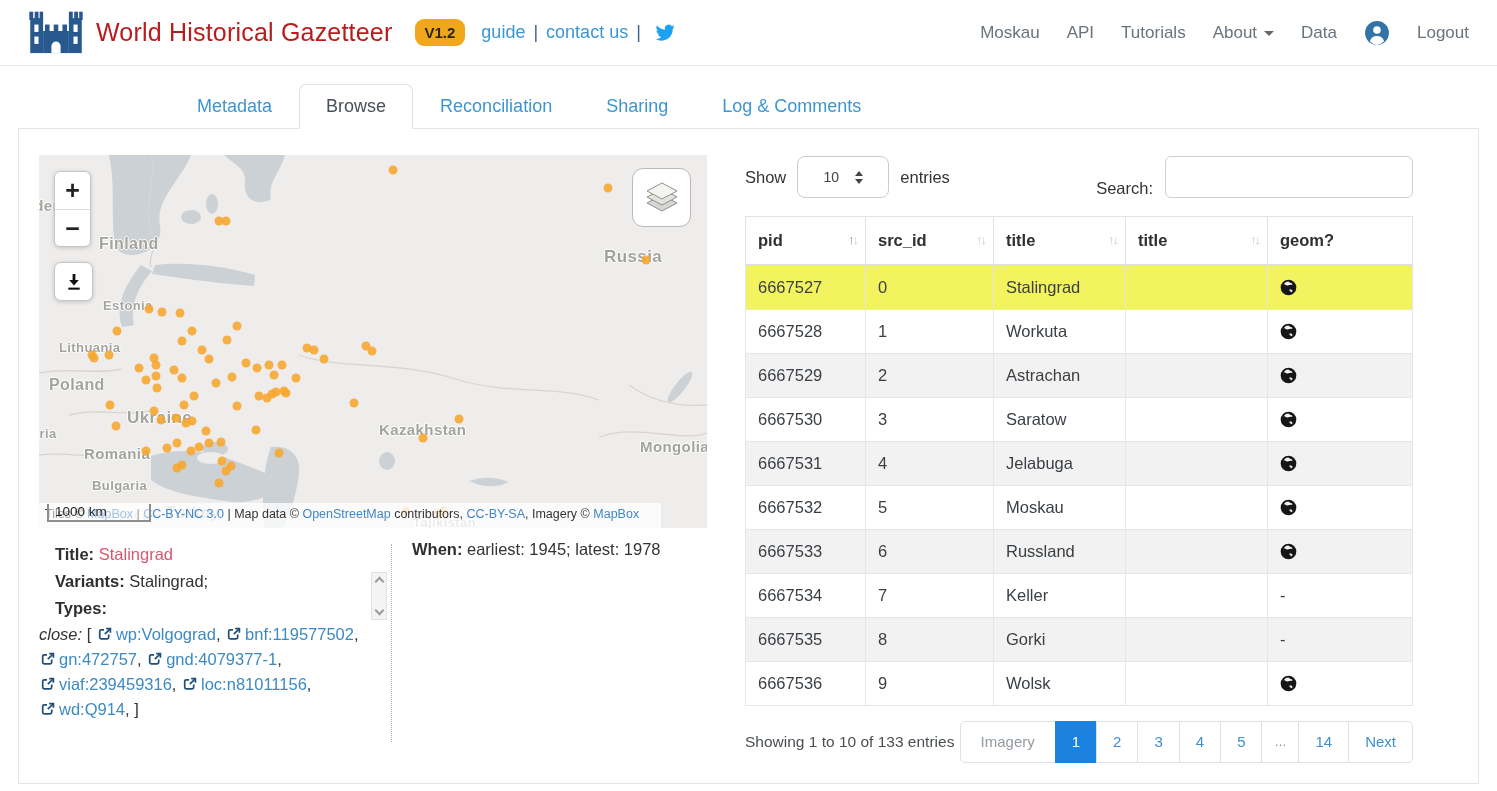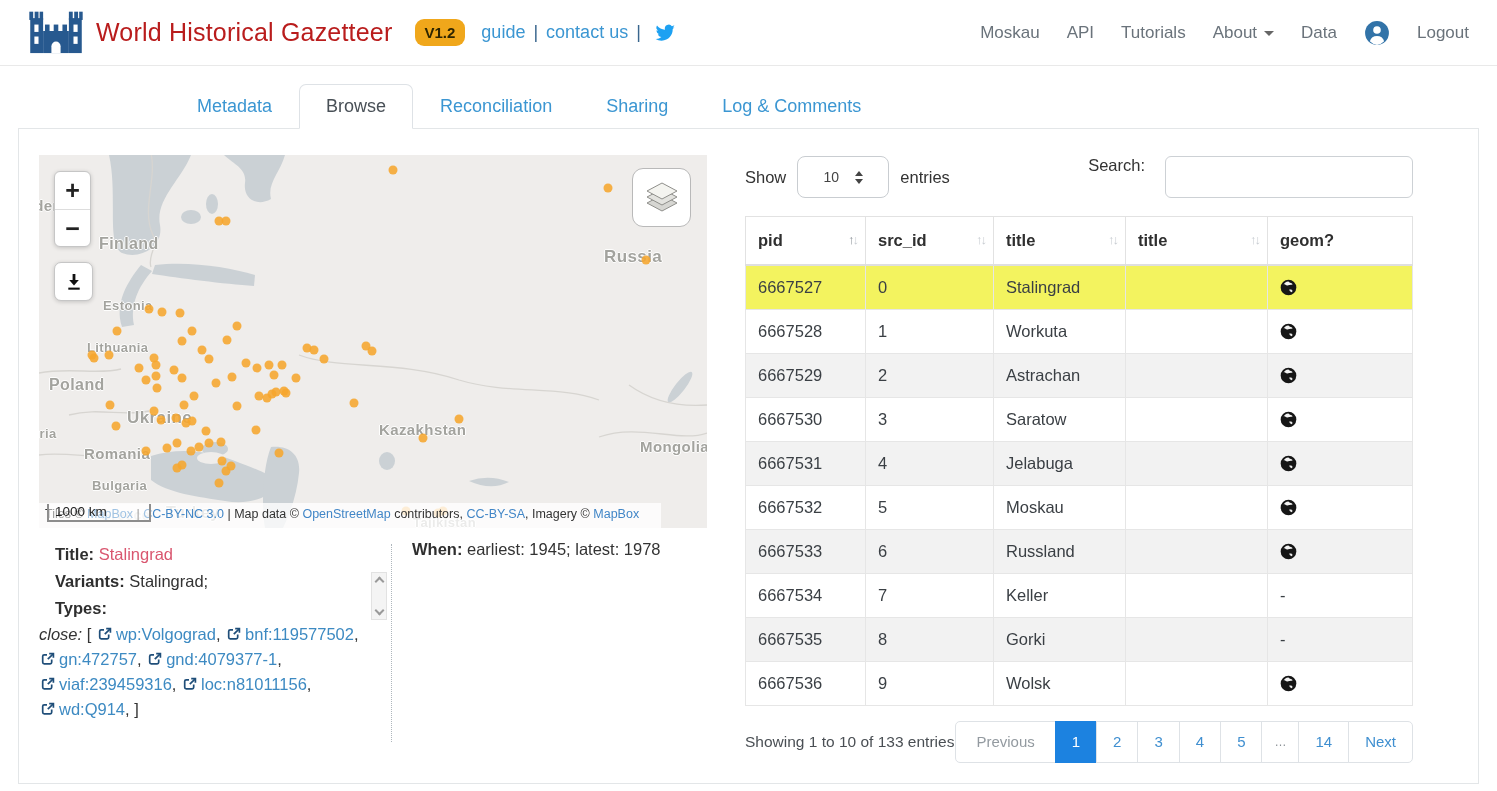--- a/index.html
+++ b/index.html
@@ -85,21 +85,21 @@
   .detail-right{font-size:16.5px;padding-left:4px}
 
   
   .tbl-controls{display:flex;justify-content:space-between;align-items:center;height:44px}
   .show-wrap{display:flex;align-items:center;gap:11px;font-size:16.5px;color:#333}
   .select-box{width:92px;height:42px;border:1px solid #c9cdd1;border-radius:8px;background:#fff;
               display:flex;align-items:center;justify-content:center;gap:16px;font-size:14px;color:#444;cursor:pointer}
   .sel-arrows span{display:block;width:0;height:0;border-left:4px solid transparent;border-right:4px solid transparent}
   .sel-arrows .up{border-bottom:5px solid #444;margin-bottom:3px}
   .sel-arrows .down{border-top:5px solid #444}
-  .search-wrap{display:flex;align-items:flex-start;gap:20px;font-size:16.5px;color:#333}
+  .search-wrap{display:flex;align-items:flex-end;gap:12px;font-size:16.5px;color:#333}
   .search-input{width:248px;height:42px;border:1px solid #cdd1d5;border-radius:6px;padding:0 10px;
                 font-size:15px;font-family:"Liberation Sans",sans-serif;outline:none}
 
   .data-table{width:100%;border-collapse:collapse;margin-top:17px;font-size:16.5px;color:#3a3f44;
               border:1px solid #dcdcdc}
   .data-table th{padding:14px 12px;text-align:left;font-weight:bold;color:#2f2f2f;
                  border:1px solid #e2e2e2;border-bottom:2px solid #dfdfdf;position:relative;cursor:pointer}
   .data-table td{padding:12px 12px;border:1px solid #e6e6e6}
   .data-table th:nth-child(1){width:120px}
   .data-table th:nth-child(2){width:128px}
@@ -221,21 +221,21 @@
             <path d="M260,200 C300,215 360,205 420,225 C470,240 520,230 560,245"></path>
             <path d="M560,282 C600,268 640,288 668,278"></path>
             <path d="M590,230 C612,246 640,252 668,250"></path>
           </g>
         </svg>
 
         <div id="map-labels">
             <span class="map-label" style="left: -36px; top: 42px; font-size: 15px;">Sweden</span>
             <span class="map-label" style="left: 60px; top: 80px; font-size: 16px;">Finland</span>
             <span class="map-label" style="left: 64px; top: 143px; font-size: 13px;">Estonia</span>
-            <span class="map-label" style="left: 48px; top: 185px; font-size: 13px;">Lithuania</span>
+            <span class="map-label" style="left: 20px; top: 185px; font-size: 13px;">Lithuania</span>
             <span class="map-label" style="left: 10px; top: 221px; font-size: 16px;">Poland</span>
             <span class="map-label" style="left: 88px; top: 253px; font-size: 17px;">Ukraine</span>
             <span class="map-label" style="left: -30px; top: 271px; font-size: 13px;">Austria</span>
             <span class="map-label" style="left: 45px; top: 290px; font-size: 15px;">Romania</span>
             <span class="map-label" style="left: 53px; top: 323px; font-size: 13px;">Bulgaria</span>
             <span class="map-label" style="left: 61px; top: 352px; font-size: 14px;">Greece</span>
             <span class="map-label" style="left: 127px; top: 349px; font-size: 16px;">Turkey</span>
             <span class="map-label" style="left: 565px; top: 92px; font-size: 17px;">Russia</span>
             <span class="map-label" style="left: 340px; top: 266px; font-size: 15px;">Kazakhstan</span>
             <span class="map-label" style="left: 601px; top: 283px; font-size: 15px;">Mongolia</span>
@@ -528,21 +528,21 @@
                   <path d="M4.2 6.5c1-2 3-3.4 5.4-3.6 1.2-.1 1 1.2 2.3 1.4 1.2.2 2.5.8 3 1.9-1.3 1-2.9.5-4.2 1-1.5.6-3.6.3-4.7-.8-.6-.6-1.3-.2-1.8.1z" fill="#fff" opacity=".95"></path>
                   <path d="M11.5 12.2c.9.5 2.2.3 2.9 1.1.5.6.2 1.7-.5 2.4-.9-.6-2.6-1.3-2.8-2.4-.1-.5 0-.9.4-1.1z" fill="#fff" opacity=".9"></path>
                 </svg></td>
             </tr>
           </tbody>
       </table>
 
       <div class="tbl-footer">
         <span class="info">Showing 1 to 10 of 133 entries</span>
         <div class="pagination" id="pagination">
-            <span class="page prev">Previous</span>
+            <span class="page prev">Imagery</span>
             <span class="page active">1</span>
             <span class="page">2</span>
             <span class="page">3</span>
             <span class="page">4</span>
             <span class="page">5</span>
             <span class="page ellipsis">…</span>
             <span class="page">14</span>
             <span class="page next">Next</span>
           </div>
       </div>

